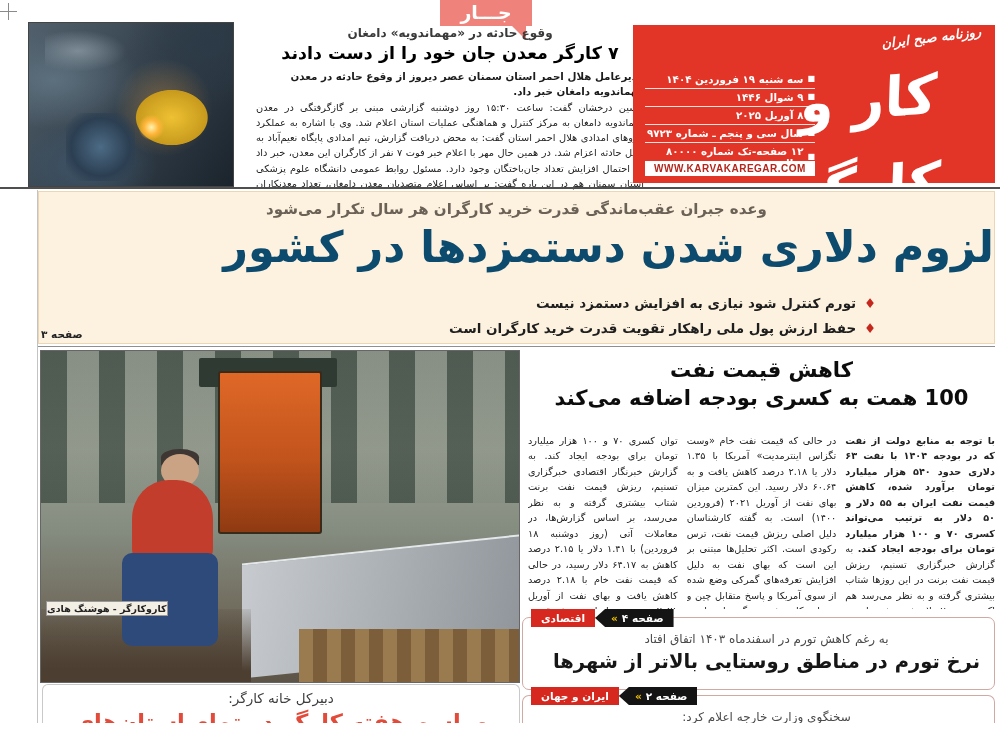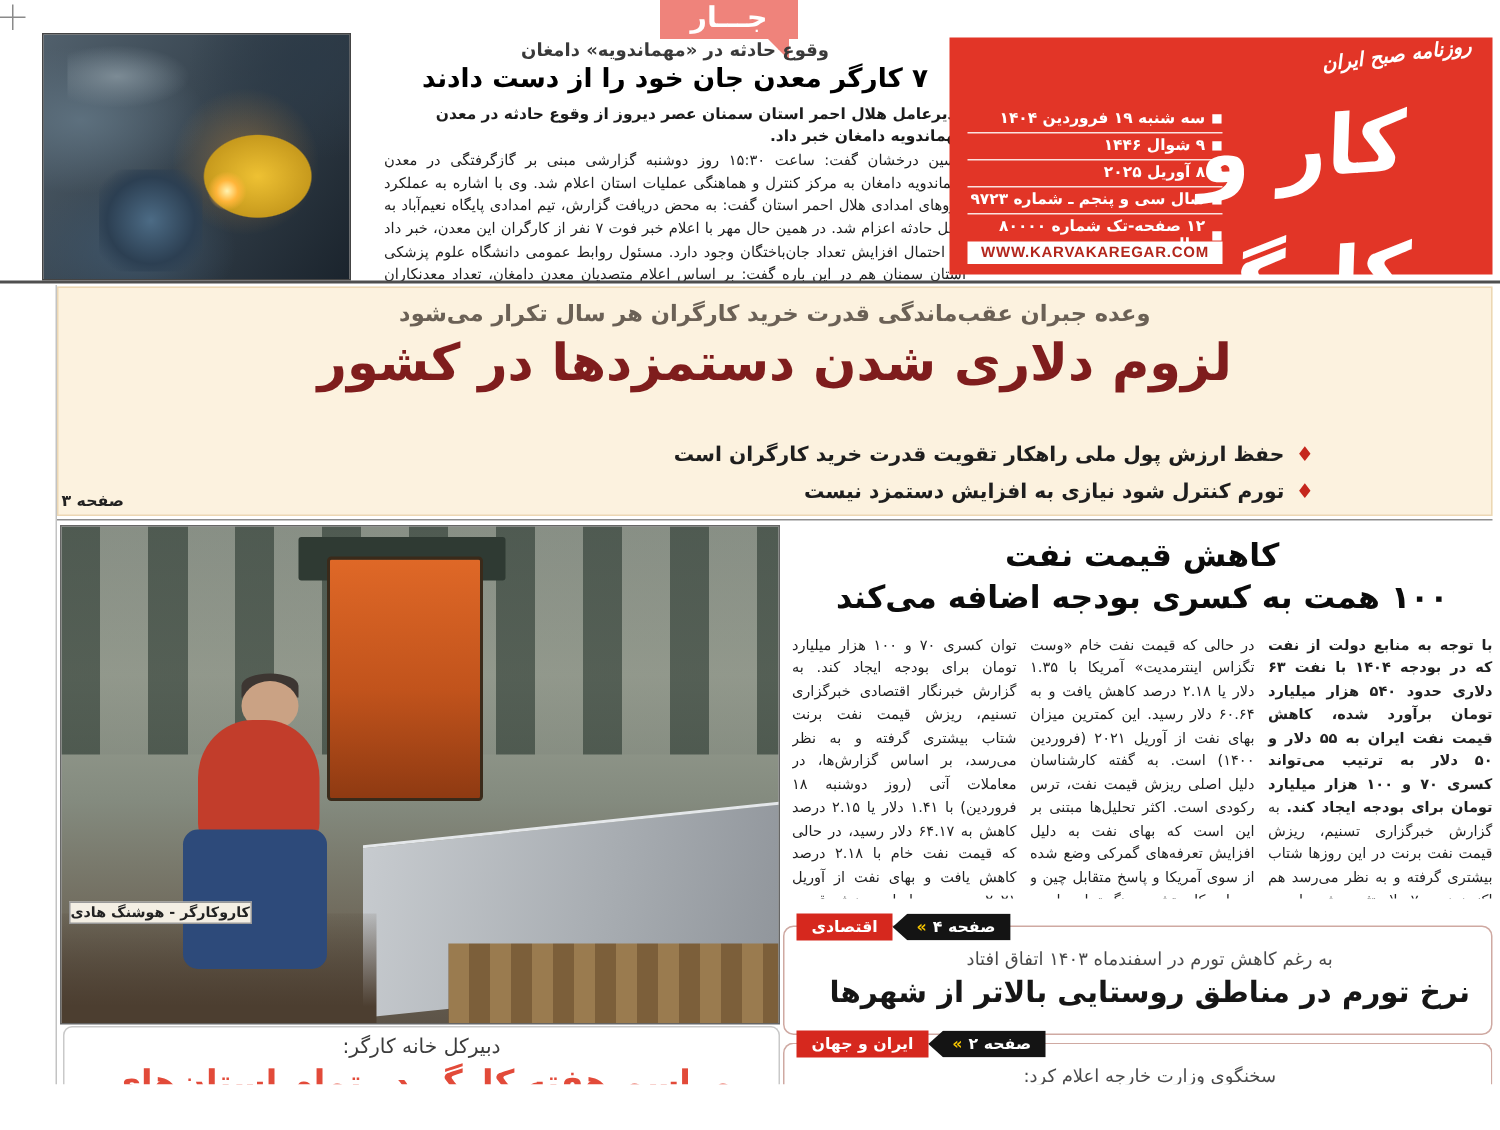--- a/index.html
+++ b/index.html
@@ -54,21 +54,21 @@
       color:#b3261c;font-family:"Liberation Sans",sans-serif;font-size:10px;font-weight:bold;
       text-align:center;line-height:15px;letter-spacing:.5px;}
 
   .divider1{position:absolute;left:0;top:187px;width:1000px;height:2px;background:#4f4f4f;}
   .left-rule{position:absolute;left:37px;top:190px;width:1px;height:563px;background:#c3c3c3;}
 
   
   .banner{position:absolute;left:38px;top:191px;width:957px;height:153px;background:#fcf2df;
       border:1px solid #ecd7b4;box-sizing:border-box;}
   .banner .kick{margin-top:8px;text-align:center;font-size:15px;font-weight:bold;color:#6b6156;}
-  .banner h1{margin:4px 0 0;text-align:center;font-size:34px;font-weight:bold;color:#7f1d1d;letter-spacing:-1px;}
+  .banner h1{margin:4px 0 0;font-size:43px;font-weight:bold;color:#0c4a6e;letter-spacing:-1px;}
   .banner .bullets{position:absolute;right:118px;top:99px;direction:rtl;text-align:right;
       font-size:13.5px;font-weight:bold;color:#1e1e1e;line-height:1.85;}
   .banner .dia{color:#c5271d;margin-left:3px;}
   .banner .pref{position:absolute;left:2px;bottom:3px;font-size:10.5px;font-weight:bold;color:#222;}
 
   .divider2{position:absolute;left:38px;top:346px;width:957px;height:1px;background:#8f8f8f;}
 
   
   .factory{position:absolute;left:40px;top:350px;width:478px;height:331px;border:1px solid #666;
       background:linear-gradient(180deg,#8d948a 0%,#9aa093 30%,#848b7f 55%,#716c5e 78%,#5d5448 100%);overflow:hidden;}
@@ -86,21 +86,21 @@
   .factory .whead{position:absolute;left:25%;top:31%;width:8%;height:10%;background:#caa284;border-radius:50%;}
   .factory .whair{position:absolute;left:25%;top:29.5%;width:8%;height:5%;background:#3d3632;border-radius:50% 50% 0 0;}
   .factory .shadowfloor{position:absolute;left:0;bottom:0;width:44%;height:22%;
       background:linear-gradient(180deg,rgba(70,55,40,.1),#4c3e30 85%);}
   .factory .cap{position:absolute;left:5px;bottom:66px;background:#f4efe4;border:1px solid #999;
       color:#222;font-size:9.5px;font-weight:bold;padding:1px 0;direction:rtl;}
 
   
   .oil{position:absolute;left:528px;top:352px;width:467px;direction:rtl;}
   .oil .kick{text-align:center;font-size:13px;color:#3a3a3a;}
-  .oil h1{margin:4px 0 10px;text-align:center;font-size:21px;font-weight:bold;color:#0c0c0c;line-height:1.35;}
+  .oil h1{margin:4px 0 20px;text-align:center;font-size:21px;font-weight:bold;color:#0c0c0c;line-height:1.35;}
   .oil .cols{display:flex;gap:9px;margin-top:7px;}
   .oil .col{width:150px;font-size:9.7px;line-height:1.6;text-align:justify;color:#222;height:176px;overflow:hidden;}
   .oil .lead{font-weight:bold;}
 
   
   .sbox{position:absolute;left:522px;width:473px;border:1px solid #cfa9a2;border-radius:7px;
       background:#fff;box-sizing:border-box;direction:rtl;padding-left:16px;}
   .sbox .tab{position:absolute;top:-9px;left:8px;display:flex;height:18px;direction:ltr;}
   .sbox .chip-red{background:#d6281e;color:#fff;font-size:10.5px;font-weight:bold;
       padding:0 10px;line-height:18px;}
@@ -173,25 +173,25 @@
 
   <div class="divider1"></div>
   <div class="left-rule"></div>
 
   <div class="banner">
     <div class="kick" dir="rtl">وعده جبران عقب‌ماندگی قدرت خرید کارگران هر سال تکرار می‌شود</div>
     <h1 dir="rtl">لزوم دلاری شدن دستمزدها در کشور</h1>
     <div class="bullets">
       <div>
         <span class="dia">♦</span>
-        <span>حفظ ارزش پول ملی راهکار تقویت قدرت خرید کارگران است</span>
+        <span>تورم کنترل شود نیازی به افزایش دستمزد نیست</span>
       </div>
       <div>
         <span class="dia">♦</span>
-        <span>تورم کنترل شود نیازی به افزایش دستمزد نیست</span>
+        <span>حفظ ارزش پول ملی راهکار تقویت قدرت خرید کارگران است</span>
       </div>
     </div>
     <div class="pref" dir="rtl">صفحه ۳</div>
   </div>
 
   <div class="divider2"></div>
 
   <div class="factory">
     <div class="bars"></div>
     <div class="press-top"></div>
@@ -202,21 +202,21 @@
     <div class="whair"></div>
     <div class="whead"></div>
     <div class="wred"></div>
     <div class="wblue"></div>
     <div class="cap">کاروکارگر - هوشنگ هادی</div>
   </div>
 
   <div class="oil">
     <h1>
       <span>کاهش قیمت نفت</span><br>
-      <span>۱۰۰ همت به کسری بودجه اضافه می‌کند</span>
+      <span>100 همت به کسری بودجه اضافه می‌کند</span>
     </h1>
     <div class="cols">
       <div class="col">
         <span class="lead">با توجه به منابع دولت از نفت که در بودجه ۱۴۰۴ با نفت ۶۳ دلاری حدود ۵۴۰ هزار میلیارد تومان برآورد شده، کاهش قیمت نفت ایران به ۵۵ دلار و ۵۰ دلار به ترتیب می‌تواند کسری ۷۰ و ۱۰۰ هزار میلیارد تومان برای بودجه ایجاد کند.</span>
         <span>به گزارش خبرگزاری تسنیم، ریزش قیمت نفت برنت در این روزها شتاب بیشتری گرفته و به نظر می‌رسد هم اکنون زیر ۷۰ دلار تثبیت شده است. بر اساس گزارش‌ها، در معاملات آتی نفت «برنت» (روز دوشنبه ۱۸ فروردین) با ۱.۴۱ دلار یا ۲.۱۵ درصد کاهش به ۶۴.۱۷ دلار در هر بشکه رسید،</span>
       </div>
       <div class="col">در حالی که قیمت نفت خام «وست تگزاس اینترمدیت» آمریکا با ۱.۳۵ دلار یا ۲.۱۸ درصد کاهش یافت و به ۶۰.۶۴ دلار رسید. این کمترین میزان بهای نفت از آوریل ۲۰۲۱ (فروردین ۱۴۰۰) است. به گفته کارشناسان دلیل اصلی ریزش قیمت نفت، ترس رکودی است. اکثر تحلیل‌ها مبتنی بر این است که بهای نفت به دلیل افزایش تعرفه‌های گمرکی وضع شده از سوی آمریکا و پاسخ متقابل چین و به طور کلی تشدید جنگ تجاری است که طبیعتا فضای اقتصاد جهانی را به سمت رکود پیش می‌برد.</div>
       <div class="col">
         <span>توان کسری ۷۰ و ۱۰۰ هزار میلیارد تومان برای بودجه ایجاد کند. به گزارش خبرنگار اقتصادی خبرگزاری تسنیم، ریزش قیمت نفت برنت شتاب بیشتری گرفته و به نظر می‌رسد، بر اساس گزارش‌ها، در معاملات آتی (روز دوشنبه ۱۸ فروردین) با ۱.۴۱ دلار یا ۲.۱۵ درصد کاهش به ۶۴.۱۷ دلار رسید، در حالی که قیمت نفت خام با ۲.۱۸ درصد کاهش یافت و بهای نفت از آوریل ۲۰۲۱ در مسیر اصلی ریزش قیمت نفت، ترس رکودی است و تعرفه‌های گمرکی وضع شده از سوی آمریکا و تشدید جنگ تجاری است و رکود پیش می‌برد. کاهش یافته است.</span>
         

